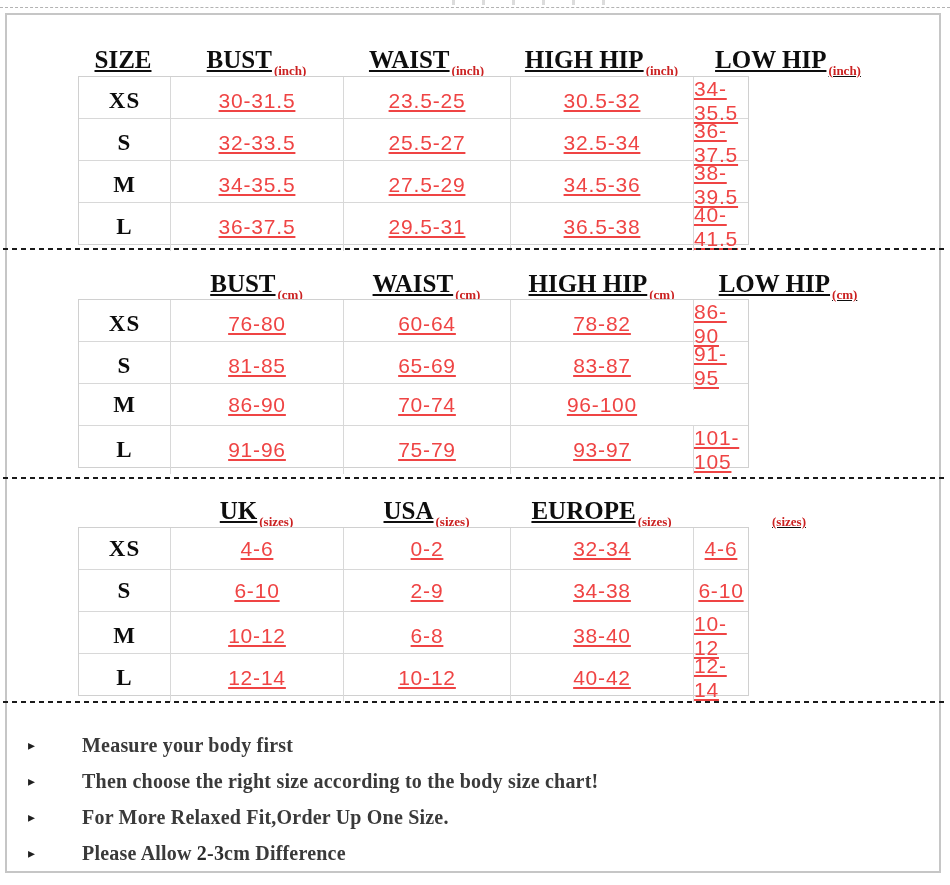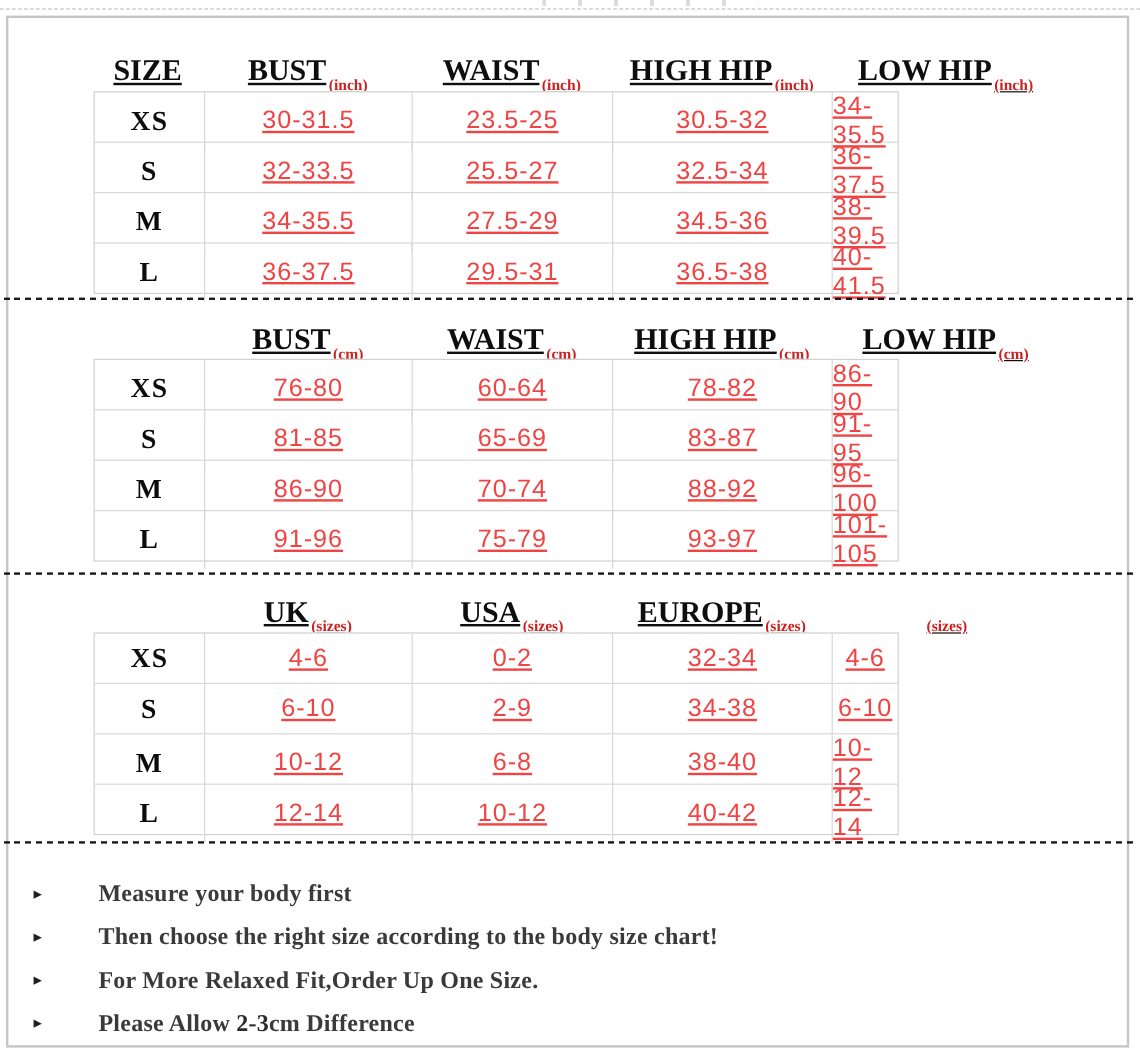--- a/index.html
+++ b/index.html
@@ -139,21 +139,20 @@
         <div class="cell size-cell">S</div>
         <div class="cell value-cell">81-85</div>
         <div class="cell value-cell">65-69</div>
         <div class="cell value-cell">83-87</div>
         <div class="cell value-cell">91-95</div>
       </div>
       <div class="trow">
         <div class="cell size-cell">M</div>
         <div class="cell value-cell">86-90</div>
         <div class="cell value-cell">70-74</div>
-        <div class="cell value-cell">88-92</div>
         <div class="cell value-cell">96-100</div>
       </div>
       <div class="trow">
         <div class="cell size-cell">L</div>
         <div class="cell value-cell">91-96</div>
         <div class="cell value-cell">75-79</div>
         <div class="cell value-cell">93-97</div>
         <div class="cell value-cell">101-105</div>
       </div>
     </div>

